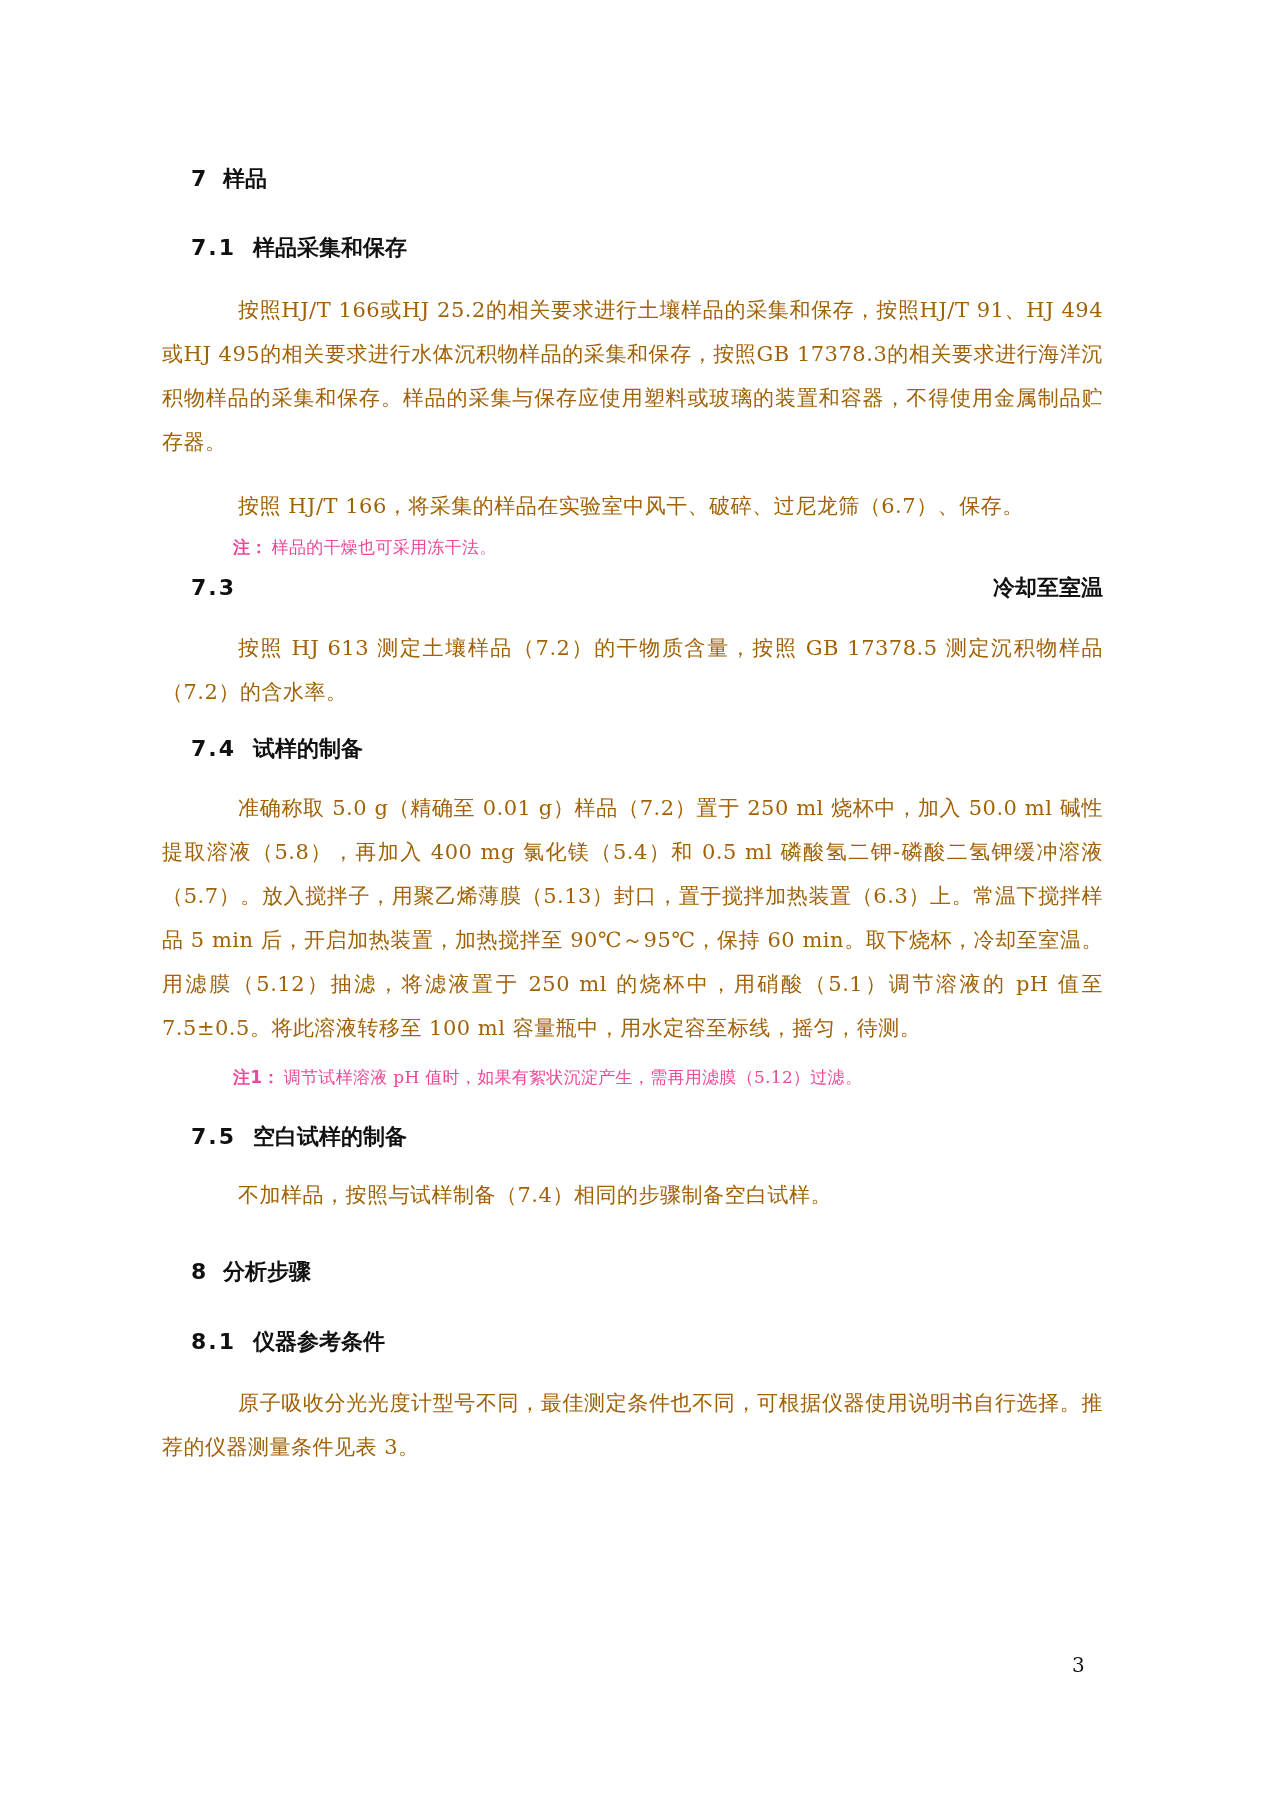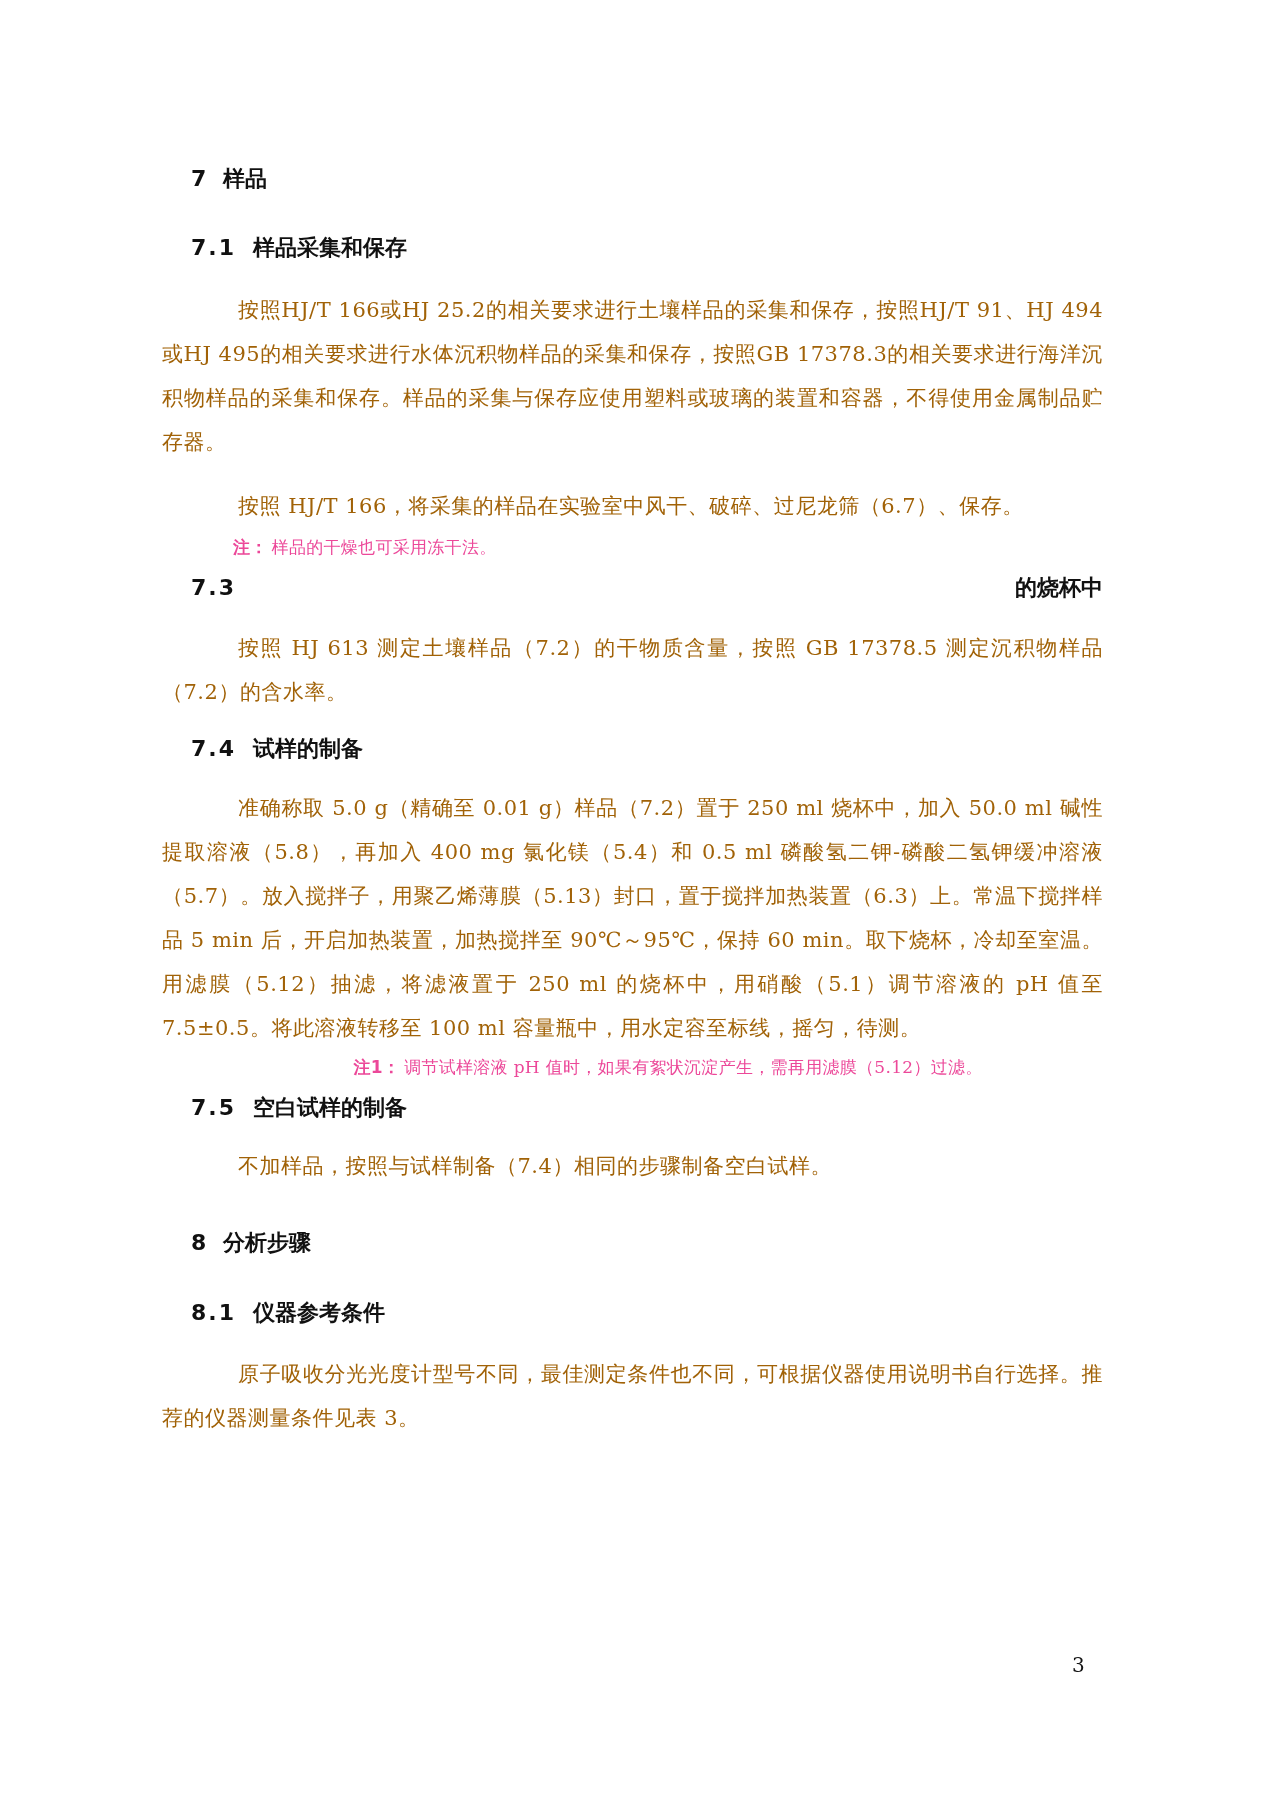--- a/index.html
+++ b/index.html
@@ -58,23 +58,23 @@
   .mt-s7    { margin-top: 164px; }
   .mt-s71   { margin-top: 39px; }
   .mt-p71   { margin-top: 25px; }
   .mt-s72   { margin-top: 24px; }
   .mt-p72   { margin-top: 20px; }
   .mt-n72   { margin-top: 2px; }
   .mt-s73   { margin-top: 8px; justify-content: space-between; }
   .mt-p73   { margin-top: 23px; }
   .mt-s74   { margin-top: 20px; }
   .mt-p74   { margin-top: 22px; }
-  .mt-n741  { margin-top: 0; text-align: center; }
+  .mt-n741  { margin-top: 10px; }
   .mt-n742  { margin-top: 0px; }
-  .mt-s75   { margin-top: 8px; align-items: center; }
+  .mt-s75   { margin-top: 27px; align-items: center; }
   .mt-p75   { margin-top: 21px; }
   .mt-s8    { margin-top: 40px; }
   .mt-s81   { margin-top: 40px; }
   .mt-p81   { margin-top: 24px; }
   .page-number {
     position: absolute;
     left: 1072px;
     top: 1653px;
     font-family: "DejaVu Serif", "Liberation Serif", serif;
     font-size: 20px;
@@ -98,21 +98,21 @@
     </div>
     <p class="para mt-p71">按照HJ/T 166或HJ 25.2的相关要求进行土壤样品的采集和保存，按照HJ/T 91、HJ 494或HJ 495的相关要求进行水体沉积物样品的采集和保存，按照GB 17378.3的相关要求进行海洋沉积物样品的采集和保存。样品的采集与保存应使用塑料或玻璃的装置和容器，不得使用金属制品贮存器。</p>
 
     <p class="para mt-p72">按照 HJ/T 166，将采集的样品在实验室中风干、破碎、过尼龙筛（6.7）、保存。</p>
     <div class="note mt-n72">
       <span class="note-label">注：</span><span class="note-text">样品的干燥也可采用冻干法。</span>
     </div>
 
     <div class="h2 mt-s73">
       <span class="num">7.3</span>
-      <span class="ttl">的烧杯中</span>
+      <span class="ttl">冷却至室温</span>
     </div>
     <p class="para mt-p73">按照 HJ 613 测定土壤样品（7.2）的干物质含量，按照 GB 17378.5 测定沉积物样品（7.2）的含水率。</p>
 
     <div class="h2 mt-s74">
       <span class="num">7.4</span>
       <span class="ttl">试样的制备</span>
     </div>
     <p class="para mt-p74">准确称取 5.0 g（精确至 0.01 g）样品（7.2）置于 250 ml 烧杯中，加入 50.0 ml 碱性提取溶液（5.8），再加入 400 mg 氯化镁（5.4）和 0.5 ml 磷酸氢二钾-磷酸二氢钾缓冲溶液（5.7）。放入搅拌子，用聚乙烯薄膜（5.13）封口，置于搅拌加热装置（6.3）上。常温下搅拌样品 5 min 后，开启加热装置，加热搅拌至 90℃～95℃，保持 60 min。取下烧杯，冷却至室温。用滤膜（5.12）抽滤，将滤液置于 250 ml 的烧杯中，用硝酸（5.1）调节溶液的 pH 值至 7.5±0.5。将此溶液转移至 100 ml 容量瓶中，用水定容至标线，摇匀，待测。</p>
     <div class="note mt-n741">
       <span class="note-label">注1：</span><span class="note-text">调节试样溶液 pH 值时，如果有絮状沉淀产生，需再用滤膜（5.12）过滤。</span>

